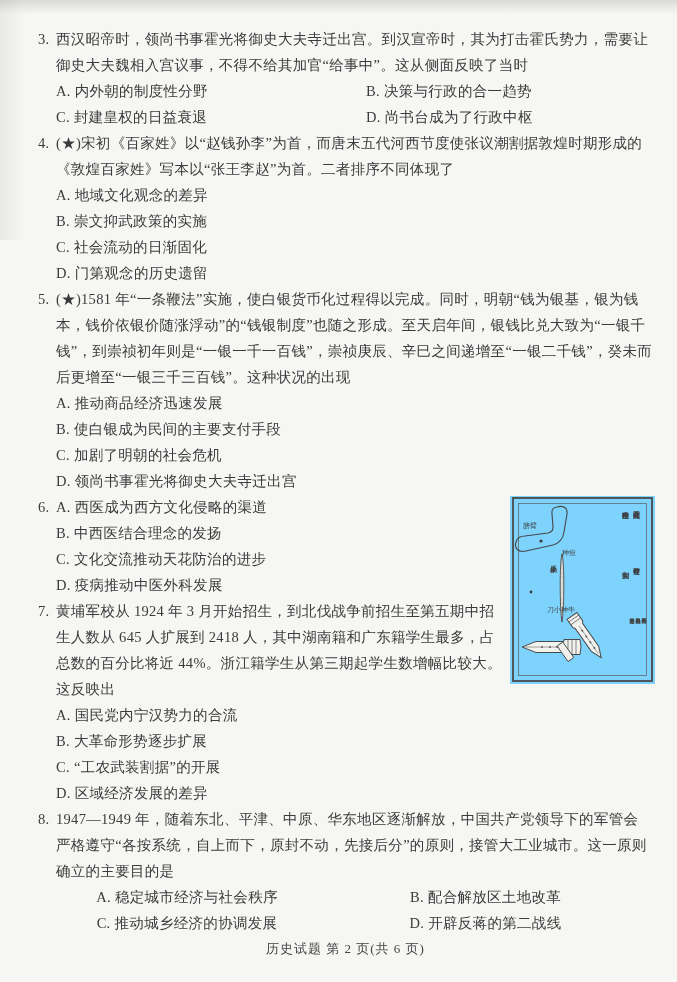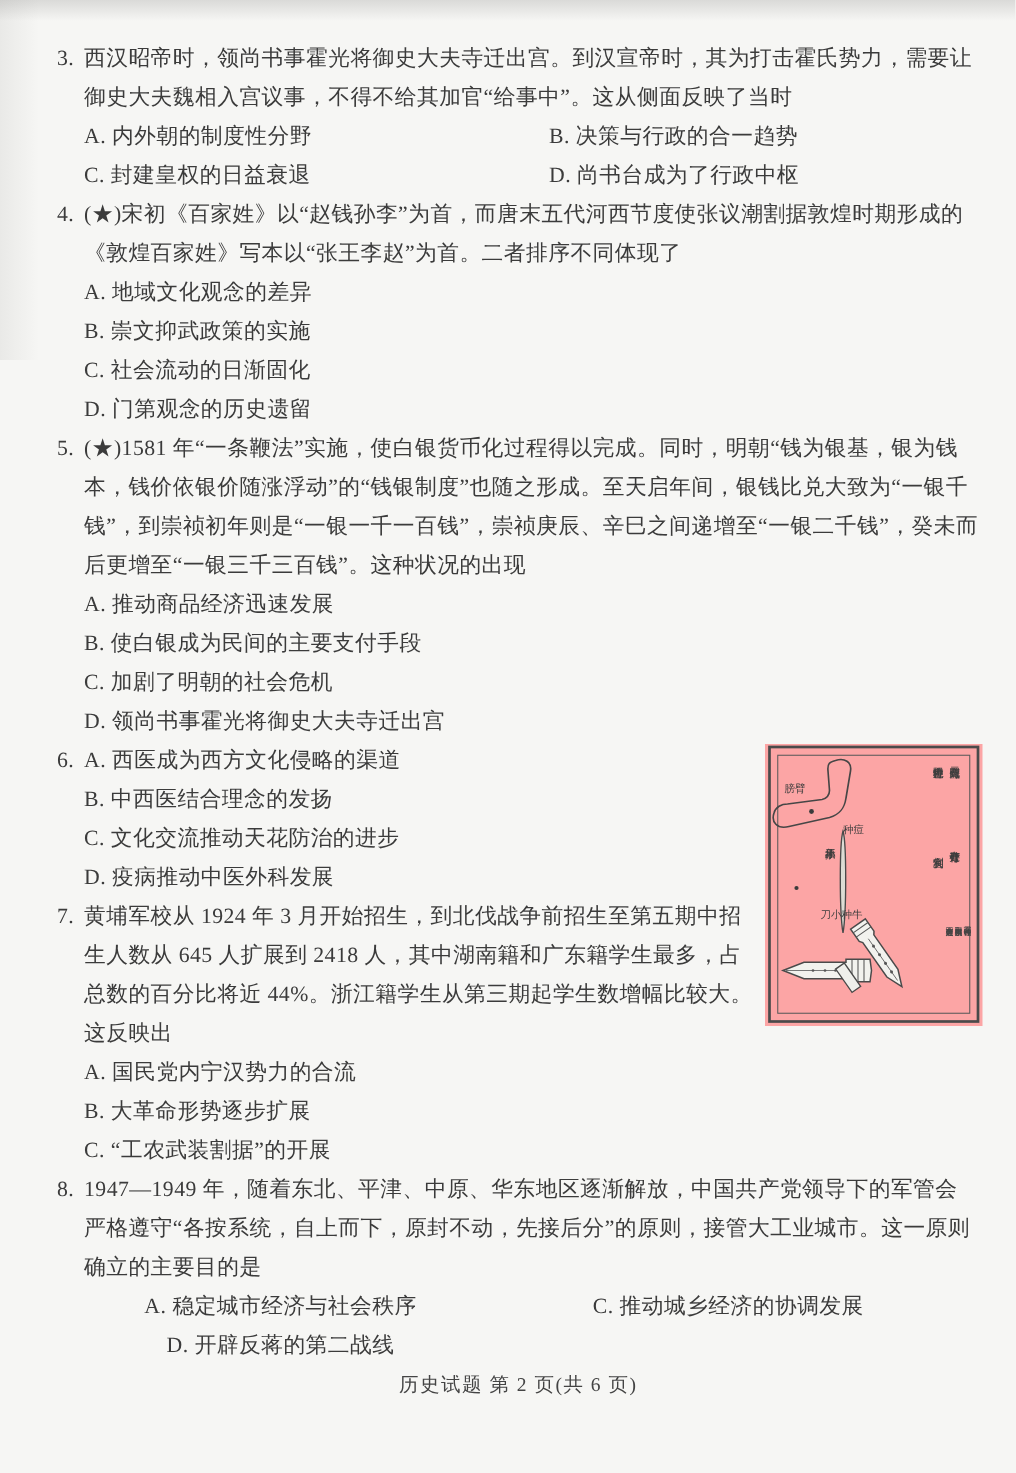--- a/index.html
+++ b/index.html
@@ -29,21 +29,21 @@
   .opt .lbl{margin-right:4px;}
   .opts.two-col{display:grid;}
   .opts.two-col.w310{grid-template-columns:310px 1fr;}
   .opts.two-col.w262{grid-template-columns:262px 1fr;text-align:center;}
   .footer{ text-align:center;font-size:13px;line-height:26px;letter-spacing:1px;color:#444;}
 
   
   .figure{
     float:right;width:145px;height:188px;
     margin:2px -2px 6px 8px;position:relative;
-    background:#fca5a5;
+    background:#7dd3fc;
   }
   .figure svg{position:absolute;left:0;top:0;}
   .vtext{
     position:absolute;writing-mode:vertical-rl;text-orientation:upright;
     font-size:7px;line-height:10px;letter-spacing:0;color:#3d3d3d;white-space:nowrap;
   }
   .vtext-sm{
     position:absolute;writing-mode:vertical-rl;text-orientation:upright;
     font-size:5px;line-height:6px;color:#454545;
   }
@@ -152,30 +152,32 @@
       </div>
     </div>
 
     <div class="q">
       <span class="qnum">7.</span>
       <span class="stem">黄埔军校从 1924 年 3 月开始招生，到北伐战争前招生至第五期中招生人数从 645 人扩展到 2418 人，其中湖南籍和广东籍学生最多，占总数的百分比将近 44%。浙江籍学生从第三期起学生数增幅比较大。这反映出</span>
       <div class="opts">
         <div class="opt"><span class="lbl">A.</span><span>国民党内宁汉势力的合流</span></div>
         <div class="opt"><span class="lbl">B.</span><span>大革命形势逐步扩展</span></div>
         <div class="opt"><span class="lbl">C.</span><span>“工农武装割据”的开展</span></div>
+        <div class="opt"><span class="lbl">D.</span><span>区域经济发展的差异</span></div>
       </div>
     </div>
 
   </div>
 
   <div class="q" style="clear:both;">
     <span class="qnum">8.</span>
     <span class="stem">1947—1949 年，随着东北、平津、中原、华东地区逐渐解放，中国共产党领导下的军管会严格遵守“各按系统，自上而下，原封不动，先接后分”的原则，接管大工业城市。这一原则确立的主要目的是</span>
     <div class="opts two-col w262">
       <div class="opt"><span class="lbl">A.</span><span>稳定城市经济与社会秩序</span></div>
+      <div class="opt"><span class="lbl">B.</span><span>配合解放区土地改革</span></div>
       <div class="opt"><span class="lbl">C.</span><span>推动城乡经济的协调发展</span></div>
       <div class="opt"><span class="lbl">D.</span><span>开辟反蒋的第二战线</span></div>
     </div>
   </div>
 
   <div class="footer">历史试题  第 2 页(共 6 页)</div>
 
 </div>
 
 </body></html>

